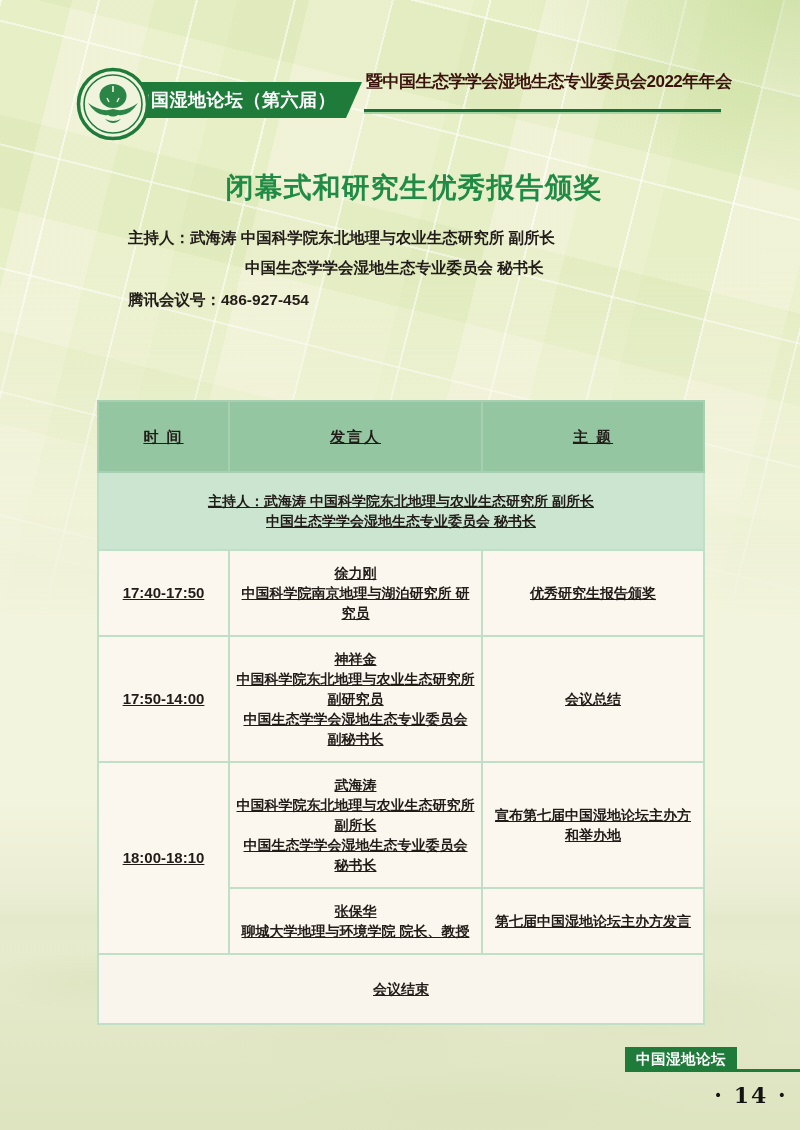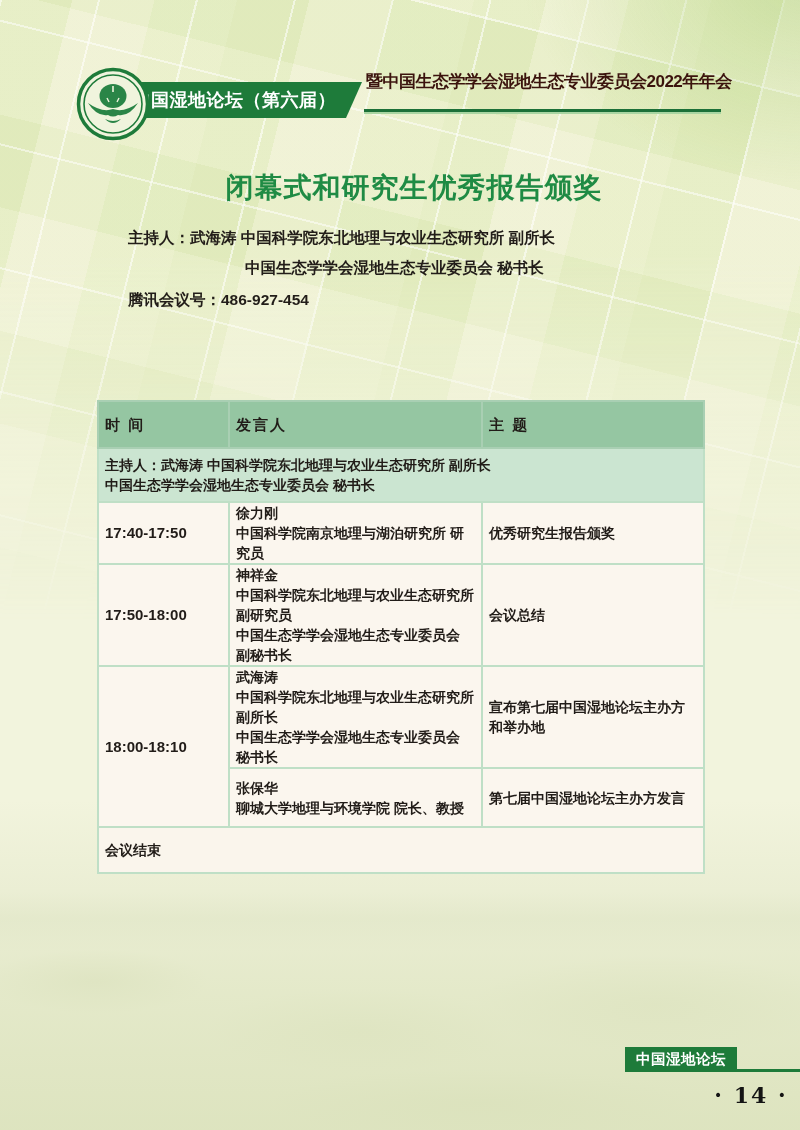--- a/index.html
+++ b/index.html
@@ -71,22 +71,22 @@
   .line-host2{margin-bottom:10px;padding-left:117px;}
   .line-meeting{margin-bottom:11px;}
   
   .sched{
     position:absolute;left:97px;top:400px;width:606px;
     border-collapse:collapse;table-layout:fixed;
     font-size:14px;font-weight:bold;color:#211c18;
     border:2px solid #aed3b6;
   }
   .sched th,.sched td{
-    border:2px solid #bfdfc6;text-align:left;vertical-align:middle;
-    padding:0 6px;line-height:20px;
+    border:2px solid #bfdfc6;text-align:center;vertical-align:middle;
+    padding:12px 6px;line-height:20px;text-decoration:underline;
   }
   .sched thead th{
     background:#95c6a2;height:45px;font-size:15px;letter-spacing:2px;
     border-color:#a9cfb3;
   }
   .row-moderator td{background:#cbe5d1;height:52px;}
   .row-data td{background:#fbf6ee;}
   .row-closing td{background:#faf5ec;height:44px;}
   .cell-time{font-size:15px;}
   .speaker-line{display:block;}
@@ -166,21 +166,21 @@
       </tr>
       <tr class="row-data" style="height:57px;">
         <td class="cell-time">17:40-17:50</td>
         <td>
           <span class="speaker-line">徐力刚</span>
           <span class="speaker-line">中国科学院南京地理与湖泊研究所 研究员</span>
         </td>
         <td>优秀研究生报告颁奖</td>
       </tr>
       <tr class="row-data" style="height:64px;">
-        <td class="cell-time">17:50-18:00</td>
+        <td class="cell-time">17:50-14:00</td>
         <td>
           <span class="speaker-line">神祥金</span>
           <span class="speaker-line">中国科学院东北地理与农业生态研究所  副研究员</span>
           <span class="speaker-line">中国生态学学会湿地生态专业委员会 副秘书长</span>
         </td>
         <td>会议总结</td>
       </tr>
       <tr class="row-data" style="height:64px;">
         <td class="cell-time" rowspan="2">18:00-18:10</td>
         <td>

